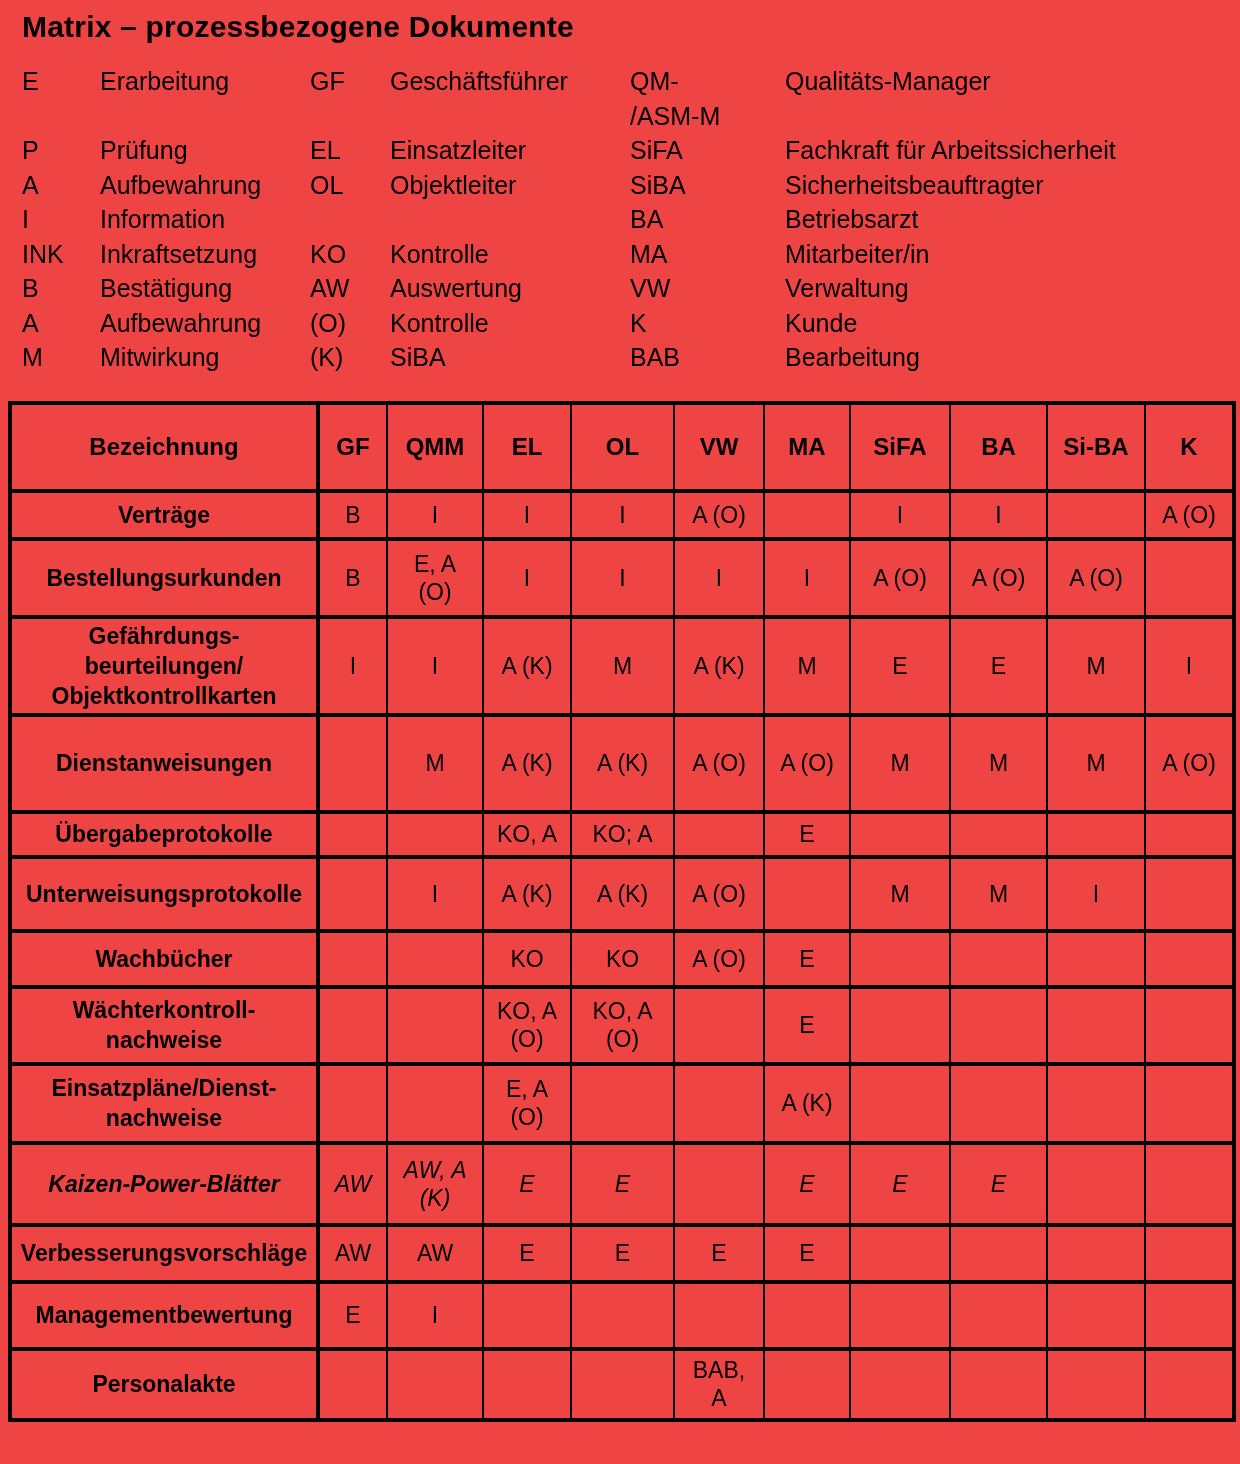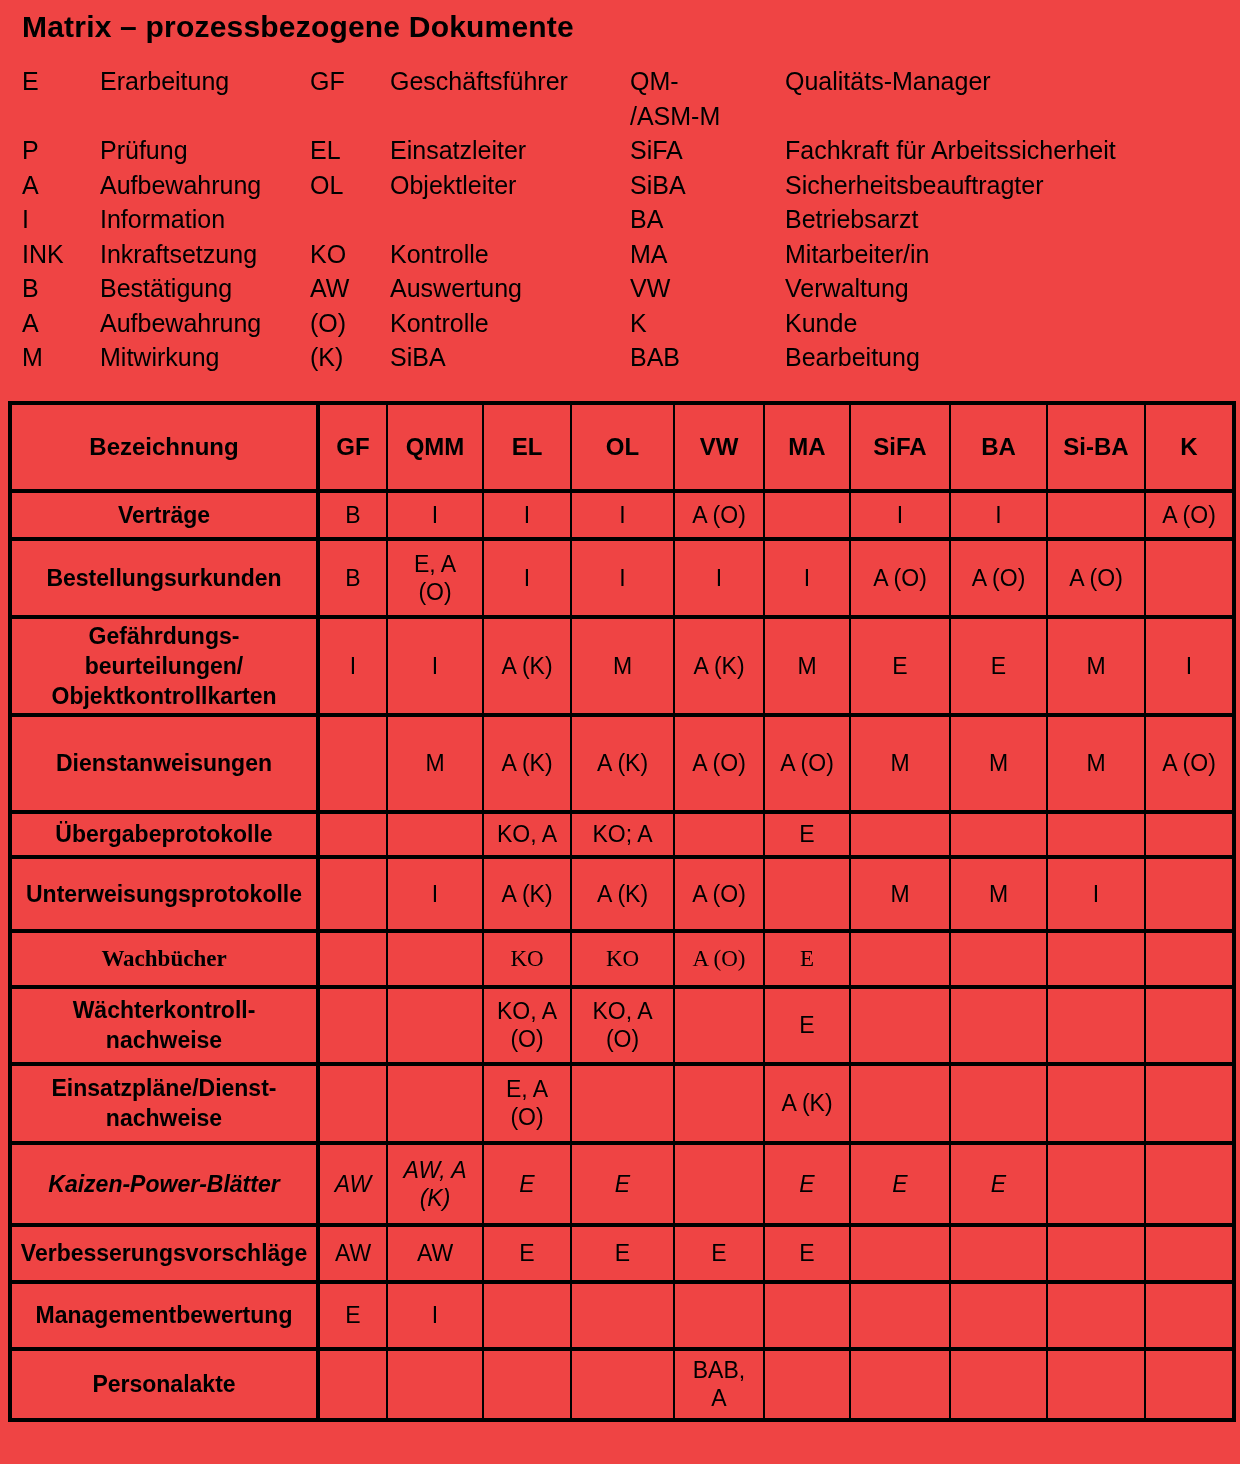--- a/index.html
+++ b/index.html
@@ -71,21 +71,21 @@
   table.matrix th.col-label {
     border-right-width: 4px;
   }
   thead tr { height: 88px; margin-top: 20px; }
   tbody tr:nth-child(1)  { height: 48px; }
   tbody tr:nth-child(2)  { height: 78px; }
   tbody tr:nth-child(3)  { height: 77px; }
   tbody tr:nth-child(4)  { height: 97px; }
   tbody tr:nth-child(5)  { height: 45px; }
   tbody tr:nth-child(6)  { height: 74px; }
-  tbody tr:nth-child(7)  { height: 56px; font-family: Liberation Serif, serif; }
+  tbody tr:nth-child(7)  { height: 56px; }
   tbody tr:nth-child(8)  { height: 77px; }
   tbody tr:nth-child(9)  { height: 79px; }
   tbody tr:nth-child(10) { height: 82px; font-style: italic; }
   tbody tr:nth-child(11) { height: 57px; }
   tbody tr:nth-child(12) { height: 67px; }
   tbody tr:nth-child(13) { height: 71px; }
 </style>
 </head>
 <body>
 

